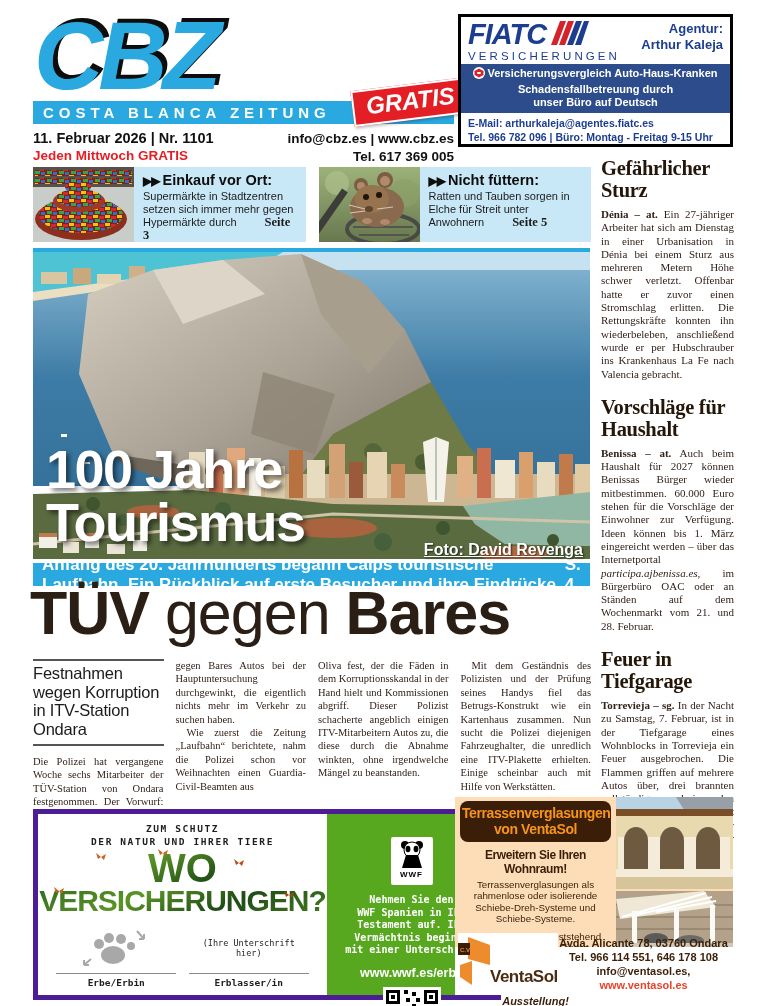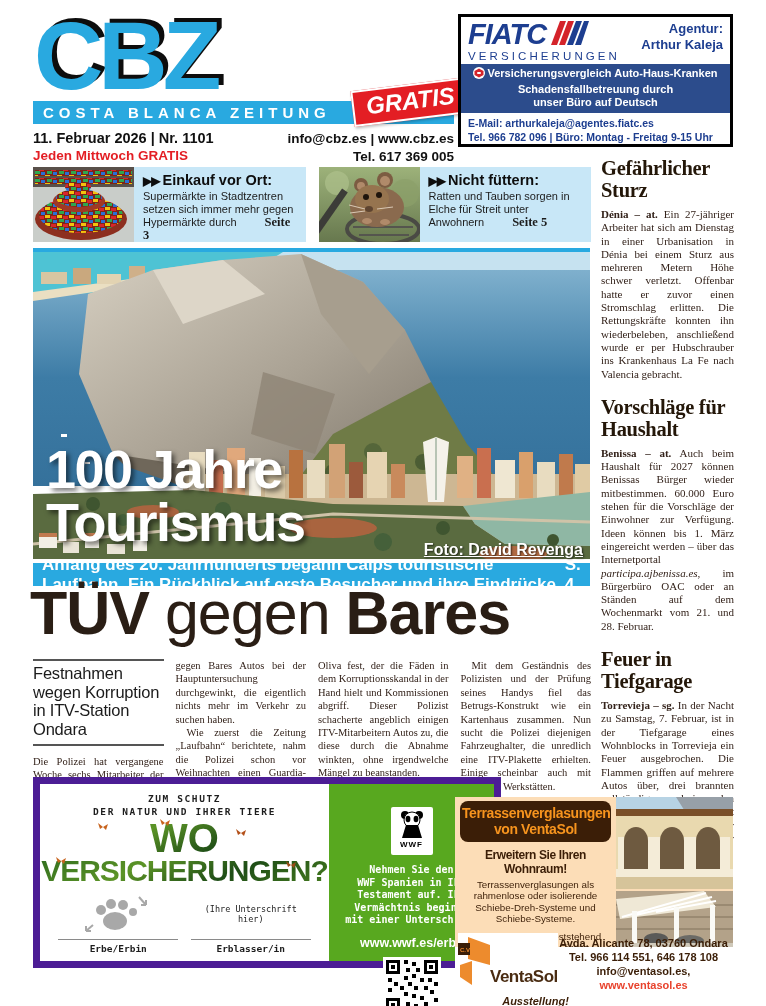--- a/index.html
+++ b/index.html
@@ -1,20 +1,20 @@
 <!DOCTYPE html>
 <html lang="de"><head>
 <meta charset="utf-8">
 <style>
   html,body{margin:0;padding:0;background:#e9e9e9;}
   .page{position:relative;width:766px;height:1006px;background:#fff;overflow:hidden;
         font-family:"Liberation Sans",sans-serif;color:#33221A;margin:0 auto;}
 
   
-  .cbz-logo{position:absolute;left:34px;top:8px;font-weight:bold;
+  .cbz-logo{position:absolute;left:34px;top:8px;font-weight:bold;font-style:italic;
     font-size:96px;line-height:96px;letter-spacing:-5px;color:#29A9E0;
     text-shadow:5px -4px 0 #0d0d0d;}
   .cbz-bar{position:absolute;left:33px;top:101px;width:421px;height:23px;background:#29A9E0;
     color:#fff;font-weight:bold;font-size:15px;letter-spacing:5px;line-height:23px;padding-left:10px;box-sizing:border-box;}
   .gratis{position:absolute;left:352px;top:84px;background:#E31E24;color:#fff;
     font-weight:bold;font-style:italic;font-size:24px;line-height:24px;padding:3px 12px 5px;
     transform:rotate(-7deg);box-shadow:1px 2px 3px rgba(0,0,0,.25);border:2px solid #fff;}
   .daterow{position:absolute;left:33px;top:130px;width:421px;display:flex;justify-content:space-between;}
   .issue{font-weight:bold;font-size:14.5px;color:#111;}
   .freq{font-weight:bold;font-size:13.5px;color:#E31E24;margin-top:2px;}
@@ -70,21 +70,21 @@
   .hl{font-weight:normal;}
   .columns{position:absolute;left:33px;top:659px;width:558px;display:flex;gap:12px;}
   .col{flex:1;min-width:0;}
   .subhead{border-top:2px solid #555;border-bottom:2px solid #555;padding:3px 0 6px;
     font-size:16.5px;line-height:18.5px;color:#1b1b1b;margin-bottom:9px;letter-spacing:-0.2px;}
   .col p{font-family:"Liberation Serif",serif;font-size:10.5px;line-height:13.4px;
     text-align:justify;margin:0;color:#33221A;}
   .col p.indent{text-indent:11px;}
 
   
-  .wwf{position:absolute;left:33px;top:777px;width:468px;height:191px;border:7px solid #4c1d95;
+  .wwf{position:absolute;left:33px;top:809px;width:468px;height:191px;border:5px solid #4c1d95;
     display:flex;background:#fff;box-sizing:border-box;cursor:pointer;}
   .wwf-left{width:289px;position:relative;text-align:center;padding-top:9px;box-sizing:border-box;}
   .wwf-header{font-family:"DejaVu Sans Mono",monospace;font-size:9.5px;font-weight:bold;
     letter-spacing:1.6px;line-height:12.5px;color:#1d1d1d;}
   .wwf-big{margin-top:4px;font-weight:bold;position:relative;}
   .wwf-big div{background:linear-gradient(155deg,#2e6b1e 0%,#5c9427 35%,#1e4d16 65%,#477d20 100%);
     -webkit-background-clip:text;background-clip:text;color:transparent;}
   .wwf-l1{font-size:40px;line-height:33px;}
   .wwf-l2{font-size:30px;line-height:31px;letter-spacing:-1px;}
   .bf{position:absolute;}

